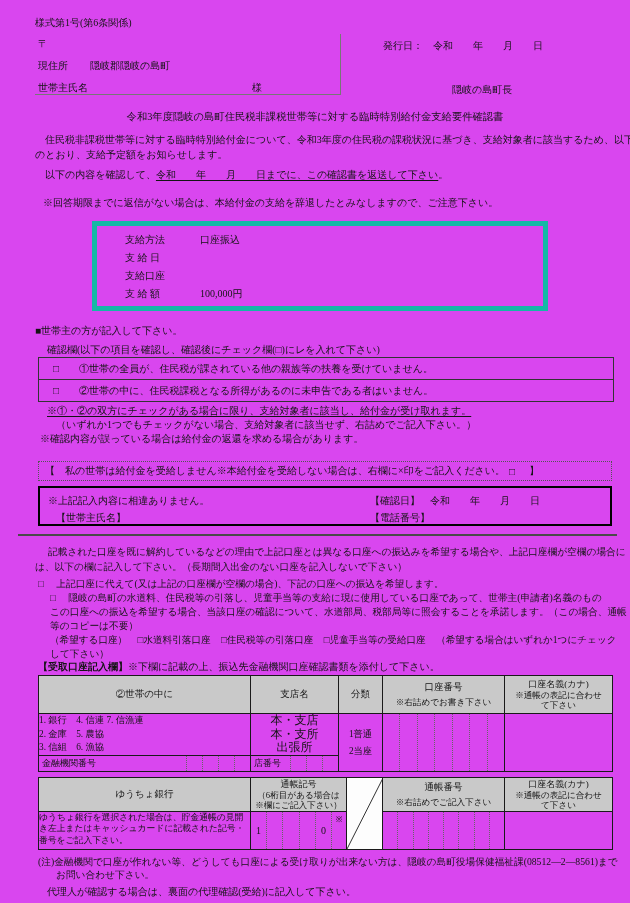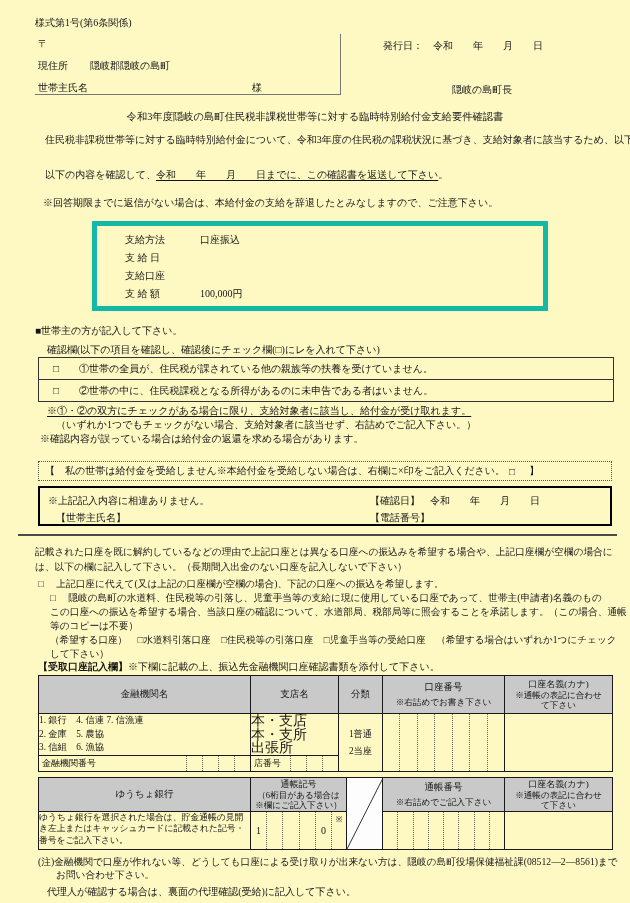--- a/index.html
+++ b/index.html
@@ -1,16 +1,16 @@
 <!DOCTYPE html>
 <html><head>
 <meta charset="utf-8">
 <style>
   html,body{margin:0;padding:0;background:#888;}
-  .page{position:relative;width:630px;height:903px;background:#fef9c3;margin:0 auto;
+  .page{position:relative;width:630px;height:903px;background:#d946ef;margin:0 auto;
         font-family:"Liberation Serif","DejaVu Serif",serif;color:#141414;font-size:10px;
         overflow:hidden;}
   .abs{position:absolute;white-space:nowrap;line-height:1.2;}
   .u{text-decoration:underline;text-underline-offset:2px;}
   .b{font-weight:bold;}
   .ctr{left:0;width:630px;text-align:center;}
   
   .addr-block{position:absolute;left:35px;top:34px;width:305px;height:60px;
               border-right:1px solid #777;border-bottom:1px solid #777;}
   
@@ -30,21 +30,21 @@
   .divider{position:absolute;left:18px;top:534px;width:599px;height:2px;background:#4a4a4a;}
   .alt{font-size:9.7px;}
   
   table.grid{position:absolute;border-collapse:collapse;table-layout:fixed;border:1.5px solid #000;}
   table.grid th,table.grid td{border:1px solid #1a1a1a;padding:0;font-weight:normal;overflow:hidden;}
   .gray{background:#c9c9c9;text-align:center;vertical-align:middle;font-size:9.5px;line-height:1.2;}
   .sm{font-size:8.6px;line-height:1.2;}
   .t1{left:38px;top:675px;width:574px;}
   .t2{left:38px;top:777px;width:574px;}
   .inst-cell{font-size:9.3px;line-height:13.5px;padding-left:62px;vertical-align:middle;}
-  .branch-cell{font-size:14px;line-height:13.5px;text-align:left;padding-right:12px;vertical-align:middle;}
+  .branch-cell{font-size:12px;line-height:13.5px;text-align:center;padding-right:12px;vertical-align:middle;}
   .type-cell{text-align:center;vertical-align:middle;font-size:9.3px;line-height:17px;}
   .slots{display:flex;}
   .slot{flex:1;border-left:1px dotted #666;display:flex;align-items:center;justify-content:center;}
   .slots .slot:first-child{border-left:none;}
   .slots.lead .slot:first-child{border-left:1px dotted #666;}
   .numrow{display:flex;align-items:center;height:15px;font-size:9px;}
   .numrow .nl{padding-left:3px;}
   .numrow .slots{margin-left:auto;height:15px;}
   .instr-cell{font-size:8.8px;line-height:1.28;padding:1px 4px;vertical-align:top;white-space:normal;}
   .diag{padding:0;background:#fdfdfd;vertical-align:top;}
@@ -66,20 +66,21 @@
     <div class="abs" style="left:3px;top:48px;">世帯主氏名</div>
     <div class="abs" style="left:217px;top:48px;">様</div>
   </div>
 
   <div class="abs" style="left:383px;top:40px;">発行日：　令和　　年　　月　　日</div>
   <div class="abs" style="left:452px;top:84px;">隠岐の島町長</div>
 
   <div class="abs ctr" style="top:111px;font-size:10.3px;">令和3年度隠岐の島町住民税非課税世帯等に対する臨時特別給付金支給要件確認書</div>
 
   <div class="abs" style="left:35px;top:134px;">　住民税非課税世帯等に対する臨時特別給付金について、令和3年度の住民税の課税状況に基づき、支給対象者に該当するため、以下</div>
+  <div class="abs" style="left:35px;top:149px;">のとおり、支給予定額をお知らせします。</div>
   <div class="abs" style="left:35px;top:169px;">
     <span>　以下の内容を確認して、</span><span class="u">令和　　年　　月　　日までに、この確認書を返送して下さい</span><span>。</span>
   </div>
   <div class="abs" style="left:43px;top:197px;">※回答期限までに返信がない場合は、本給付金の支給を辞退したとみなしますので、ご注意下さい。</div>
 
   <div class="pay-box">
     <div class="pay-row" style="top:7px;">支給方法</div>
     <div class="pay-val" style="top:7px;">口座振込</div>
     <div class="pay-row" style="top:25px;">支 給 日</div>
     <div class="pay-val" style="top:25px;"></div>
@@ -116,21 +117,21 @@
 
   <div class="sig-box">
     <div class="abs" style="left:8px;top:7px;">※上記記入内容に相違ありません。</div>
     <div class="abs" style="left:330px;top:7px;">【確認日】　令和　　年　　月　　日</div>
     <div class="abs" style="left:16px;top:24px;">【世帯主氏名】</div>
     <div class="abs" style="left:330px;top:24px;">【電話番号】</div>
   </div>
 
   <div class="divider"></div>
 
-  <div class="abs alt" style="left:35px;top:546px;text-align:center;">記載された口座を既に解約しているなどの理由で上記口座とは異なる口座への振込みを希望する場合や、上記口座欄が空欄の場合に</div>
+  <div class="abs alt" style="left:48px;top:546px;text-align:center;">記載された口座を既に解約しているなどの理由で上記口座とは異なる口座への振込みを希望する場合や、上記口座欄が空欄の場合に</div>
   <div class="abs alt" style="left:35px;top:561px;">は、以下の欄に記入して下さい。（長期間入出金のない口座を記入しないで下さい）</div>
 
   <div class="abs alt" style="left:38px;top:578px;">
     <span>□</span>
     <span style="margin-left:10px;">上記口座に代えて(又は上記の口座欄が空欄の場合)、下記の口座への振込を希望します。</span>
   </div>
   <div class="abs alt" style="left:50px;top:592px;">
     <span>□</span>
     <span style="margin-left:10px;">隠岐の島町の水道料、住民税等の引落し、児童手当等の支給に現に使用している口座であって、世帯主(申請者)名義のもの</span>
   </div>
@@ -154,21 +155,21 @@
     <colgroup>
         <col style="width:212px">
         <col style="width:88px">
         <col style="width:44px">
         <col style="width:122px">
         <col style="width:108px">
       </colgroup>
     <tbody>
         <tr style="height:38px;">
       <th class="gray">
-            <div>金融機関名</div>
+            <div>②世帯の中に</div>
           </th>
       <th class="gray">
             <div>支店名</div>
           </th>
       <th class="gray">
             <div>分類</div>
           </th>
       <th class="gray">
         <div>口座番号</div>
         <div class="sm hdr-gap">※右詰めでお書き下さい</div>

